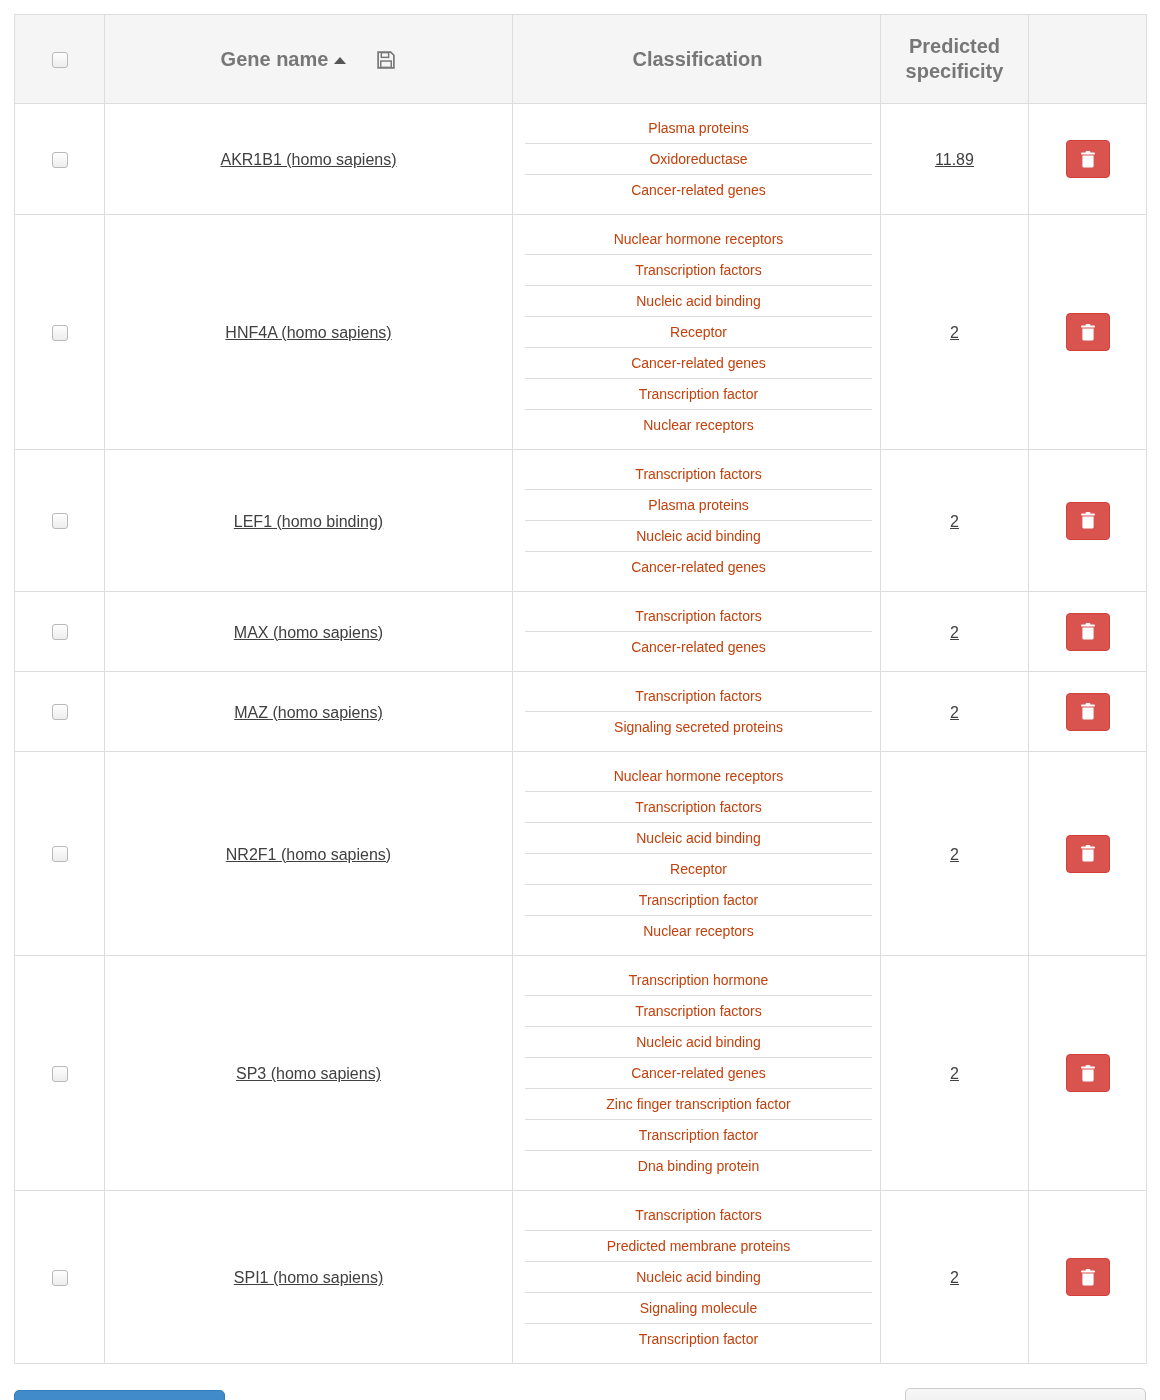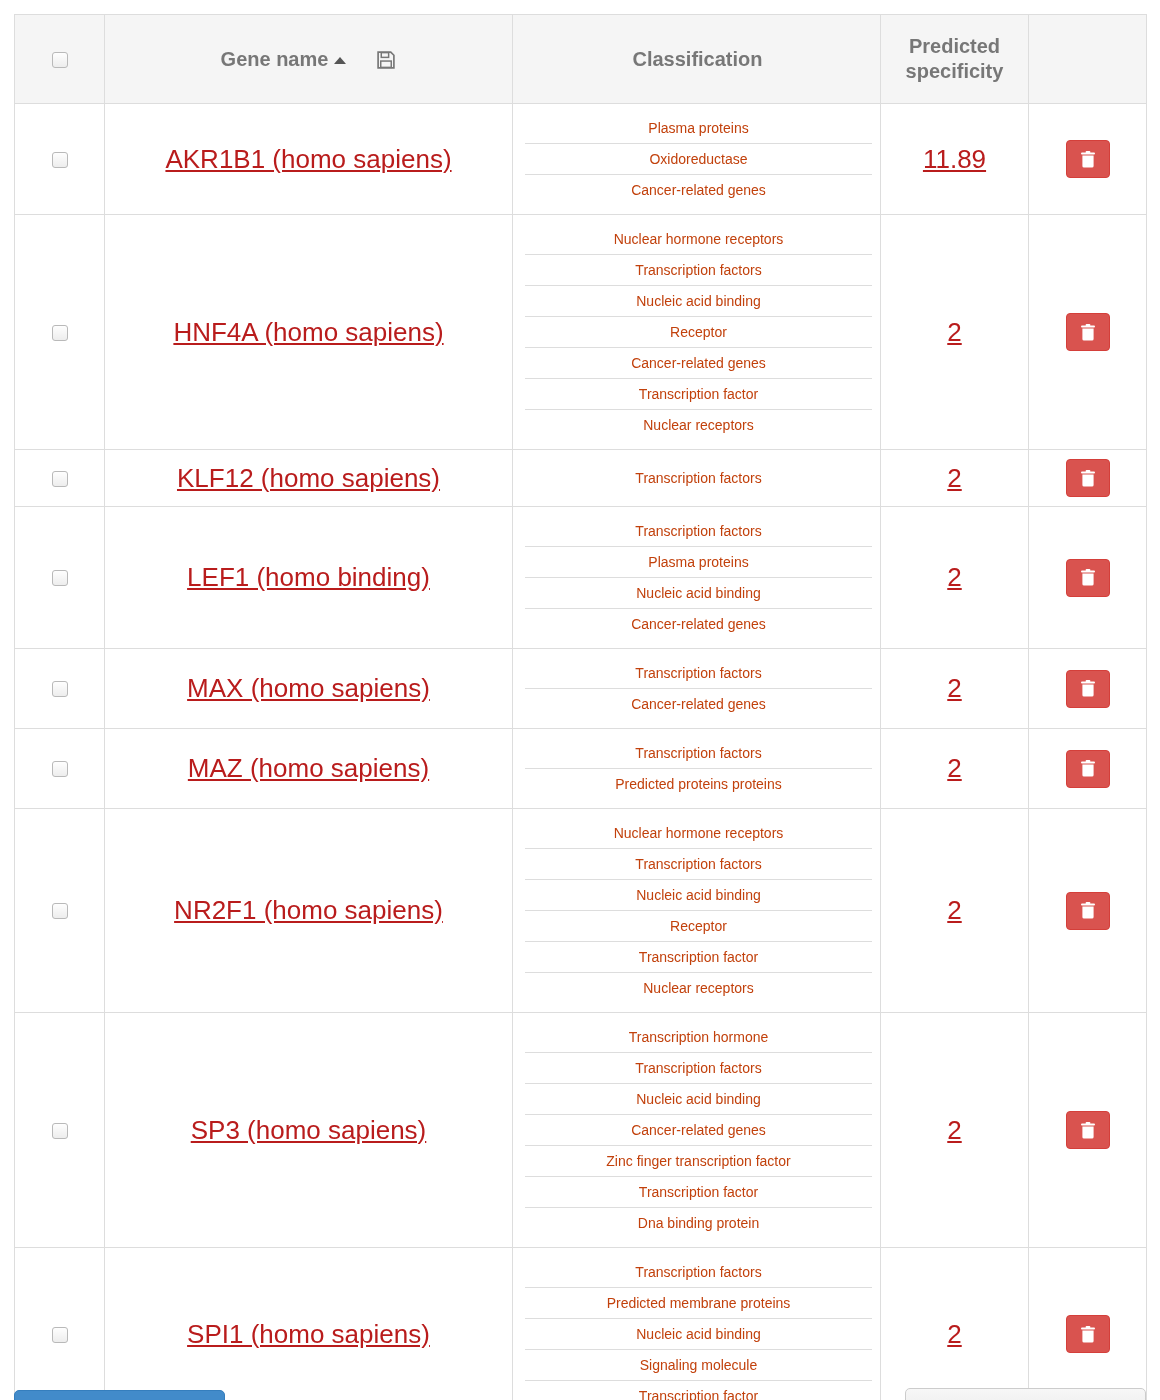--- a/index.html
+++ b/index.html
@@ -43,22 +43,22 @@
     -webkit-appearance: none; appearance: none;
     width: 16px; height: 16px;
     border: 1px solid #b9b9b9;
     border-radius: 3px;
     background: linear-gradient(#fefefe, #ededed);
     margin: 0; vertical-align: middle;
     cursor: pointer;
   }
 
   .gene-link, .expr-link {
-    color: #b91c1c;
-    font-size: 26px;
+    color: #404040;
+    font-size: 16px;
     cursor: pointer;
   }
 
   .class-list { display: flex; flex-direction: column; }
   .class-item {
     line-height: 30px;
     font-size: 14px;
     color: #c2410c;
     border-bottom: 1px solid #ddd;
   }
@@ -194,45 +194,20 @@
       <button class="delete-btn">
         <span class="trash-icon-wrap"><svg width="14" height="17" viewBox="0 0 14 17" fill="#fff">
                 <rect x="4.6" y="0" width="4.8" height="2.2" rx="1"></rect>
                 <rect x="0" y="1.6" width="14" height="2" rx="1"></rect>
                 <path d="M1.4 4.6 h11.2 v10.4 a1.6 1.6 0 0 1 -1.6 1.6 h-8 a1.6 1.6 0 0 1 -1.6 -1.6 z"></path>
               </svg></span>
       </button>
     </td>
   </tr>
 
-  <tr>
-    <td class="col-check">
-      <input type="checkbox" style="">
-    </td>
-    <td class="col-gene">
-      <a class="gene-link" href="#">KLF12 (homo sapiens)</a>
-    </td>
-    <td class="col-class">
-      <div class="class-list">
-            <div class="class-item">Transcription factors</div>
-          </div>
-    </td>
-    <td class="col-expr">
-      <a class="expr-link" href="#">2</a>
-    </td>
-    <td class="col-action">
-      <button class="delete-btn">
-        <span class="trash-icon-wrap"><svg width="14" height="17" viewBox="0 0 14 17" fill="#fff">
-                <rect x="4.6" y="0" width="4.8" height="2.2" rx="1"></rect>
-                <rect x="0" y="1.6" width="14" height="2" rx="1"></rect>
-                <path d="M1.4 4.6 h11.2 v10.4 a1.6 1.6 0 0 1 -1.6 1.6 h-8 a1.6 1.6 0 0 1 -1.6 -1.6 z"></path>
-              </svg></span>
-      </button>
-    </td>
-  </tr>
 
   <tr>
     <td class="col-check">
       <input type="checkbox" style="">
     </td>
     <td class="col-gene">
       <a class="gene-link" href="#">LEF1 (homo binding)</a>
     </td>
     <td class="col-class">
       <div class="class-list">
@@ -286,21 +261,21 @@
   <tr>
     <td class="col-check">
       <input type="checkbox" style="">
     </td>
     <td class="col-gene">
       <a class="gene-link" href="#">MAZ (homo sapiens)</a>
     </td>
     <td class="col-class">
       <div class="class-list">
             <div class="class-item">Transcription factors</div>
-            <div class="class-item">Predicted proteins proteins</div>
+            <div class="class-item">Signaling secreted proteins</div>
           </div>
     </td>
     <td class="col-expr">
       <a class="expr-link" href="#">2</a>
     </td>
     <td class="col-action">
       <button class="delete-btn">
         <span class="trash-icon-wrap"><svg width="14" height="17" viewBox="0 0 14 17" fill="#fff">
                 <rect x="4.6" y="0" width="4.8" height="2.2" rx="1"></rect>
                 <rect x="0" y="1.6" width="14" height="2" rx="1"></rect>

